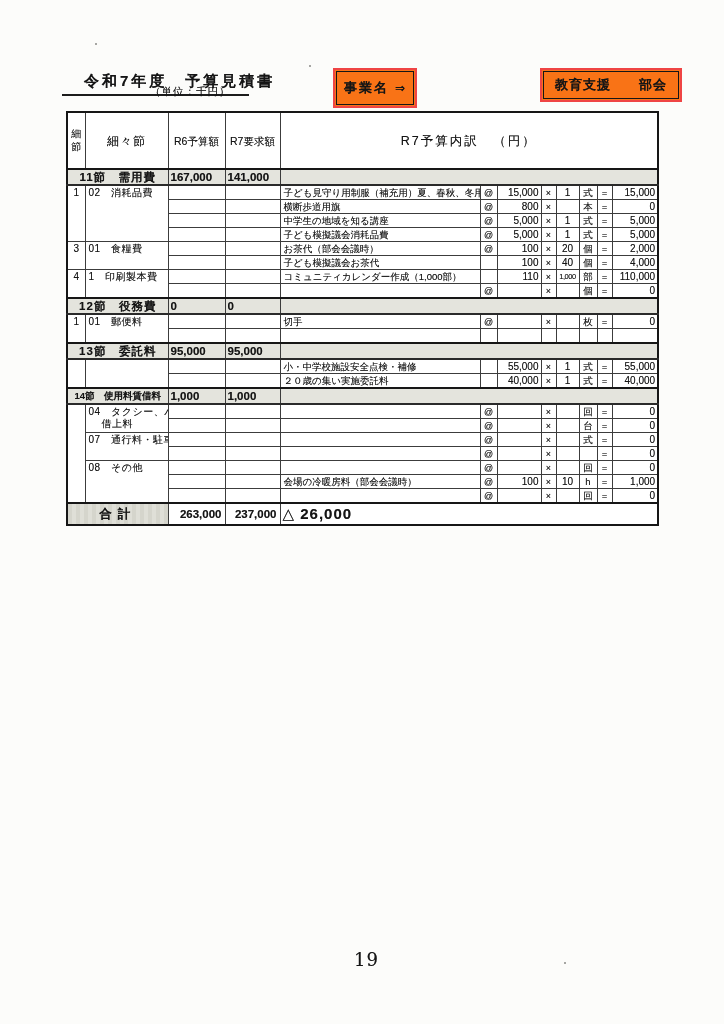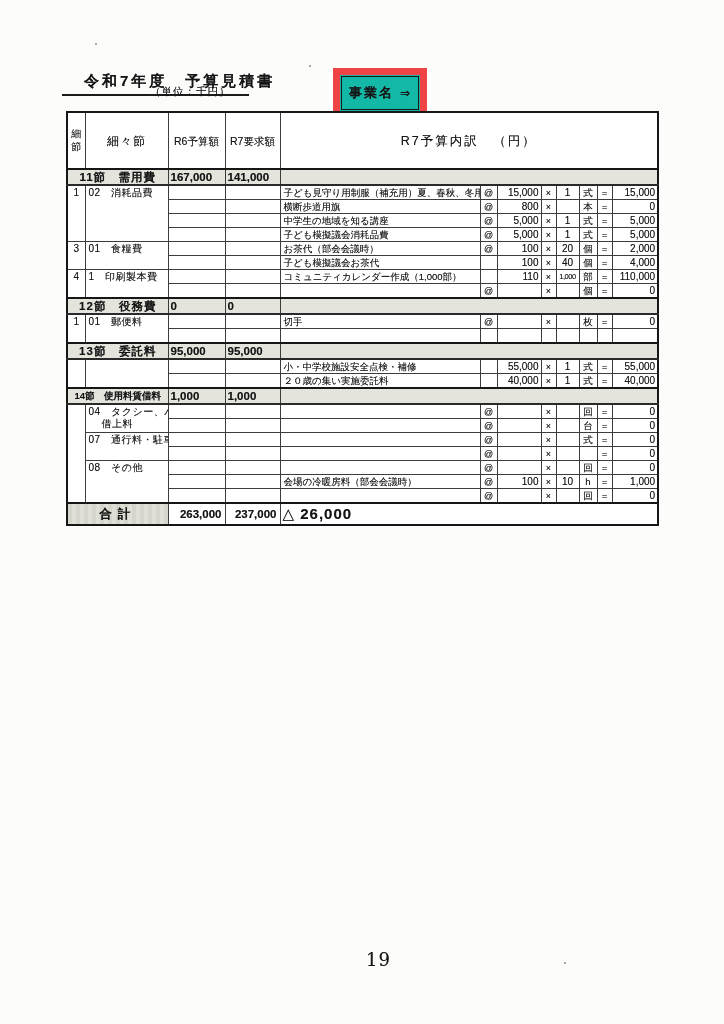--- a/index.html
+++ b/index.html
@@ -9,21 +9,21 @@
     overflow:hidden;
     text-decoration:underline;
   }
   .ink { text-shadow:0 0 .4px rgba(25,25,25,.55); }
 
   
   .doc-title { position:absolute; left:84px; top:72px; font-size:15px; font-weight:700; letter-spacing:3px; white-space:nowrap; }
   .title-underline { position:absolute; left:62px; top:94px; width:187px; border-top:2px solid #1c1c1c; }
   .unit-note { position:absolute; left:150px; top:85px; font-size:10.5px; letter-spacing:1px; white-space:nowrap; }
 
-  .dbox-outer { position:absolute; border:7px solid #ef4444; background:#14b8a6; padding:1px; }
+  .dbox-outer { position:absolute; border:2px solid #ef4444; background:#f97316; padding:1px; }
   .dbox-inner { border:1px solid #161616; display:flex; align-items:center; }
   .project-box { left:333px; top:68px; }
   .project-box .dbox-inner { padding:2px 4px 2px 7px; height:28px; }
   .project-label { font-size:13px; font-weight:700; letter-spacing:2px; white-space:nowrap; }
   .project-arrow { font-size:12px; font-weight:700; margin:0 4px 0 6px; }
   .project-name { border:1px solid #161616; padding:1px 4px; font-size:9px; font-weight:700; line-height:1.25; text-align:center; white-space:nowrap; }
   .committee-box { left:540px; top:68px; }
   .committee-box .dbox-inner { padding:4px 11px; font-size:13px; font-weight:700; letter-spacing:1px; white-space:nowrap; }
 
   
@@ -59,40 +59,43 @@
   .unit { text-align:center; font-size:9.5px; padding:0; }
   .eq   { text-align:center; font-size:9.5px; padding:0; }
   .amt  { text-align:right; padding-right:2px; }
 
   tr.total td { border-top:2px solid #161616; border-bottom:2px solid #161616; height:20px; }
   .total-label { font-weight:700; font-size:12.5px; text-align:center; letter-spacing:6px;
     background:#d9d9d1; background-image:repeating-linear-gradient(90deg,#d5d5cc 0 4px,#dfdfd7 4px 8px); }
   .total-num { font-weight:700; font-size:11.5px; text-align:right; padding-right:3px; }
   .total-diff { font-weight:700; font-size:15px; letter-spacing:1px; }
 
-  .page-number { position:absolute; left:366px; top:949px; font-size:18px;
+  .page-number { position:absolute; left:354px; top:949px; font-size:18px;
     font-family:"DejaVu Serif","Liberation Serif",serif; letter-spacing:1px; }
   .speck { position:absolute; background:#8a8a86; border-radius:50%; }
 </style>
 </head>
 <body>
 
 <div class="page">
 
   <div class="doc-title ink">令和7年度　予算見積書</div>
   <div class="title-underline"></div>
   <div class="unit-note ink">（単位：千円）</div>
 
   <div class="dbox-outer project-box">
     <div class="dbox-inner">
       <span class="project-label ink">事業名</span>
       <span class="project-arrow ink">⇒</span>
     </div>
   </div>
 
+  <div class="dbox-outer committee-box">
+    <div class="dbox-inner ink">教育支援　　部会</div>
+  </div>
 
   <table class="budget">
     <colgroup>
       <col style="width:18px">
         <col style="width:83px">
         <col style="width:57px">
         <col style="width:55px">
       <col style="width:200px">
         <col style="width:17px">
         <col style="width:44px">

